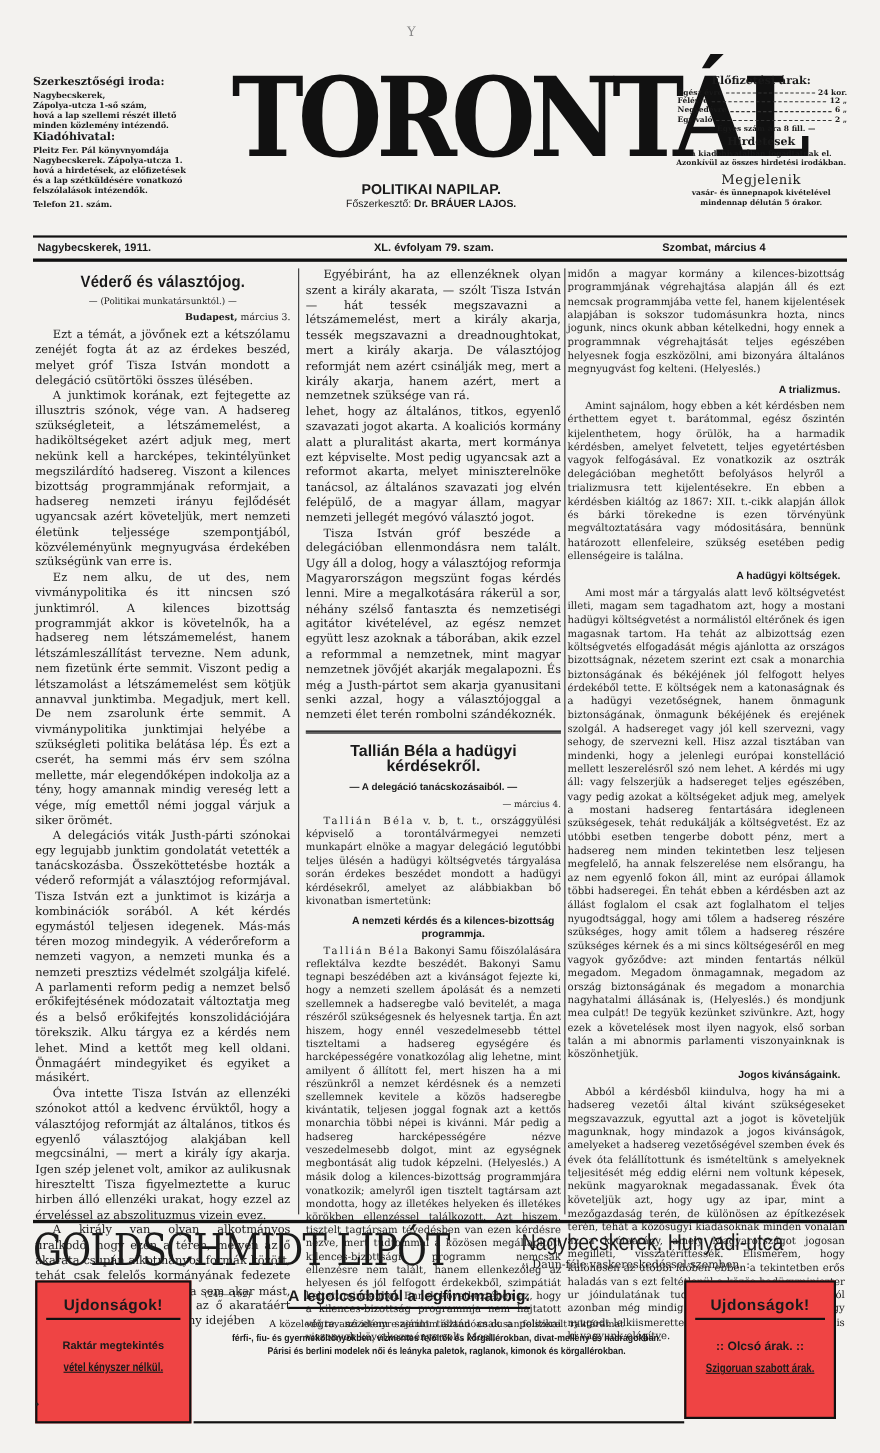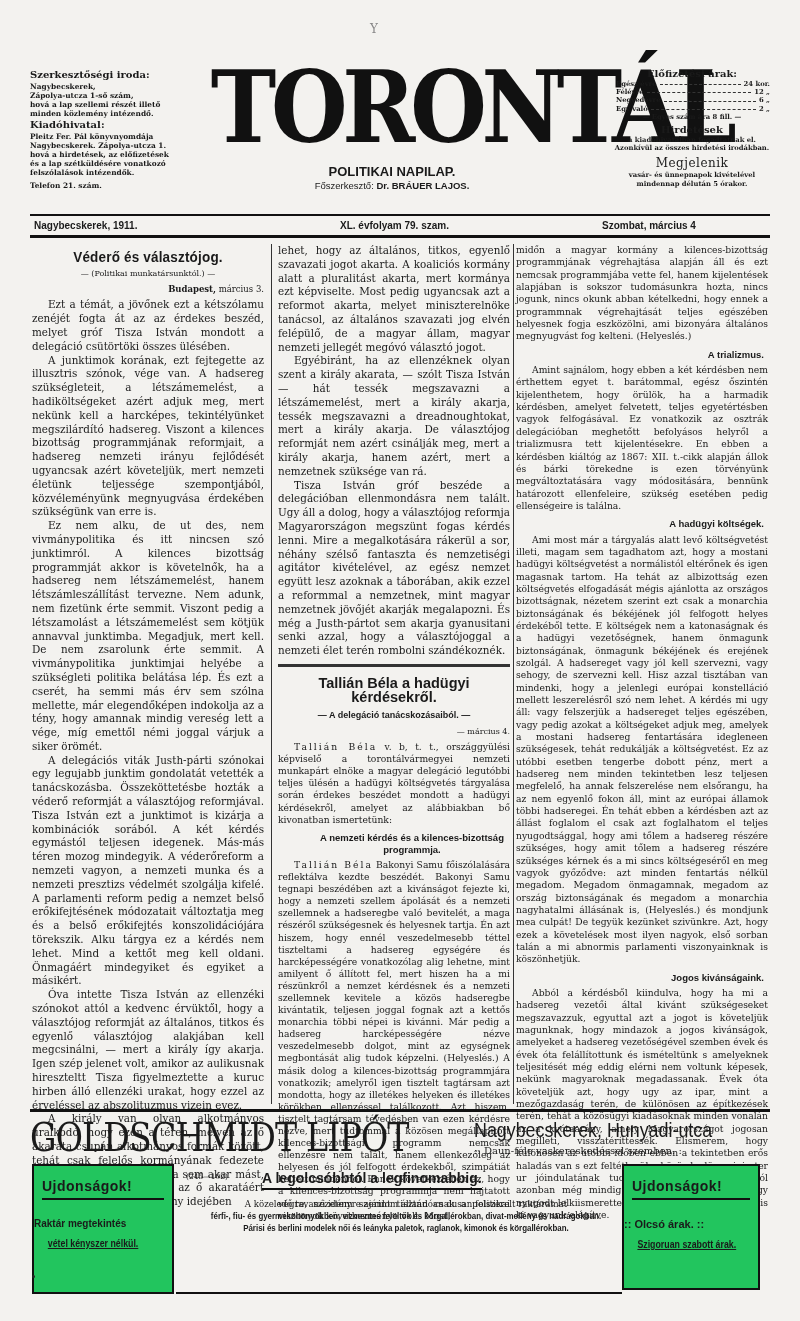--- a/index.html
+++ b/index.html
@@ -42,21 +42,21 @@
   .col2 .art2-title { font-family: "Liberation Sans", sans-serif; font-weight: bold; font-size: 14.5px; text-align: center; margin: 10px 0 4px; }
   .col2 .art2-sub { text-align: center; font-family: "Liberation Sans", sans-serif; font-weight: bold; font-size: 9px; margin-bottom: 3px; }
   .spaced { letter-spacing: 2px; }
   .hr2 { height: 3px; border-top: 2px solid #333; border-bottom: 1px solid #333; margin: 6px 0 4px; }
 
   
   .ad { position: absolute; left: 30px; top: 1110px; width: 740px; height: 180px; }
   .ad-name { position: absolute; left: 0; top: 5px; font-family: "DejaVu Serif", serif; font-size: 40px; line-height: 44px; letter-spacing: -1px; transform: scaleX(0.83); transform-origin: left; white-space: nowrap; }
   .ad-addr { position: absolute; left: 444px; top: 8px; font-family: "Liberation Sans", sans-serif; font-size: 21px; white-space: nowrap; transform: scaleX(0.85); transform-origin: left; }
   .ad-addr2 { position: absolute; left: 444px; top: 35px; font-size: 10px; white-space: nowrap; }
-  .ad-box { position: absolute; top: 54px; border: 2px solid #111; background: #22c55e; font-family: "Liberation Sans", sans-serif; }
+  .ad-box { position: absolute; top: 54px; border: 2px solid #111; background: #ef4444; text-align: center; font-family: "Liberation Sans", sans-serif; }
   .ad-box .hd { font-weight: bold; font-size: 14px; margin: 12px 8px 0; padding-bottom: 4px; border-bottom: 2px solid #111; letter-spacing: 0.5px; }
   .ad-box .l1 { font-size: 10px; font-weight: bold; margin-top: 18px; }
   .ad-box .l2 { font-size: 11px; font-weight: bold; margin-top: 8px; text-decoration: underline; transform: scaleX(0.8); }
   .ad-left { left: 2px; width: 142px; height: 130px; }
   .ad-right { left: 592px; width: 138px; height: 126px; }
   .ad-mid { position: absolute; left: 146px; top: 60px; width: 446px; height: 124px; border-bottom: 2px solid #111; }
   .ad-code { position: absolute; left: 10px; top: 2px; font-size: 7.5px; }
   .ad-slogan { position: absolute; left: 86px; top: 0; font-family: "Liberation Sans", sans-serif; font-weight: bold; font-size: 14px; border-bottom: 2px solid #111; padding-bottom: 2px; }
   .ad-text { position: absolute; left: 10px; top: 28px; width: 440px; text-align: center; font-size: 8.6px; line-height: 12px; }
   .ad-text .bold { font-family: "Liberation Sans", sans-serif; font-weight: bold; font-size: 8.8px; transform: scaleX(0.9); }
@@ -134,22 +134,22 @@
     <div class="art-date"><b>Budapest,</b> <span>március 3.</span></div>
     <p>Ezt a témát, a jövőnek ezt a kétszólamu zenéjét fogta át az az érdekes beszéd, melyet gróf Tisza István mondott a delegáció csütörtöki összes ülésében.</p>
     <p>A junktimok korának, ezt fejtegette az illusztris szónok, vége van. A hadsereg szükségleteit, a létszámemelést, a hadiköltségeket azért adjuk meg, mert nekünk kell a harcképes, tekintélyünket megszilárdító hadsereg. Viszont a kilences bizottság programmjának reformjait, a hadsereg nemzeti irányu fejlődését ugyancsak azért követeljük, mert nemzeti életünk teljessége szempontjából, közvéleményünk megnyugvása érdekében szükségünk van erre is.</p>
     <p>Ez nem alku, de ut des, nem vivmánypolitika és itt nincsen szó junktimról. A kilences bizottság programmját akkor is követelnők, ha a hadsereg nem létszámemelést, hanem létszámleszállítást tervezne. Nem adunk, nem fizetünk érte semmit. Viszont pedig a létszamolást a létszámemelést sem kötjük annavval junktimba. Megadjuk, mert kell. De nem zsarolunk érte semmit. A vivmánypolitika junktimjai helyébe a szükségleti politika belátása lép. És ezt a cserét, ha semmi más érv sem szólna mellette, már elegendőképen indokolja az a tény, hogy amannak mindig vereség lett a vége, míg emettől némi joggal várjuk a siker örömét.</p>
     <p>A delegációs viták Justh-párti szónokai egy legujabb junktim gondolatát vetették a tanácskozásba. Összeköttetésbe hozták a véderő reformját a választójog reformjával. Tisza István ezt a junktimot is kizárja a kombinációk sorából. A két kérdés egymástól teljesen idegenek. Más-más téren mozog mindegyik. A véderőreform a nemzeti vagyon, a nemzeti munka és a nemzeti presztizs védelmét szolgálja kifelé. A parlamenti reform pedig a nemzet belső erőkifejtésének módozatait változtatja meg és a belső erőkifejtés konszolidációjára törekszik. Alku tárgya ez a kérdés nem lehet. Mind a kettőt meg kell oldani. Önmagáért mindegyiket és egyiket a másikért.</p>
     <p>Óva intette Tisza István az ellenzéki szónokot attól a kedvenc érvüktől, hogy a választójog reformját az általános, titkos és egyenlő választójog alakjában kell megcsinálni, — mert a király így akarja. Igen szép jelenet volt, amikor az aulikusnak hireszteltt Tisza figyelmeztette a kuruc hirben álló ellenzéki urakat, hogy ezzel az érveléssel az abszolituzmus vizein evez.</p>
     <p>A király van olyan alkotmányos uralkodó, hogy ezen a téren, melyen az ő akarata csupán alkotmányos formák között, tehát csak felelős kormányának fedezete mellett jelentkezhetik, soha sem akar mást, mint az a kormány, mely az ő akaratáért felelős. A Fejérváry-kormány idejében</p>
   </div>
 
   <div class="col col2">
+    <p>Egyébiránt, ha az ellenzéknek olyan szent a király akarata, — szólt Tisza István — hát tessék megszavazni a létszámemelést, mert a király akarja, tessék megszavazni a dreadnoughtokat, mert a király akarja. De választójog reformját nem azért csinálják meg, mert a király akarja, hanem azért, mert a nemzetnek szüksége van rá.</p>
     <p style="text-indent:0">lehet, hogy az általános, titkos, egyenlő szavazati jogot akarta. A koaliciós kormány alatt a pluralitást akarta, mert kormánya ezt képviselte. Most pedig ugyancsak azt a reformot akarta, melyet miniszterelnöke tanácsol, az általános szavazati jog elvén felépülő, de a magyar állam, magyar nemzeti jellegét megóvó választó jogot.</p>
-    <p>Egyébiránt, ha az ellenzéknek olyan szent a király akarata, — szólt Tisza István — hát tessék megszavazni a létszámemelést, mert a király akarja, tessék megszavazni a dreadnoughtokat, mert a király akarja. De választójog reformját nem azért csinálják meg, mert a király akarja, hanem azért, mert a nemzetnek szüksége van rá.</p>
     <p>Tisza István gróf beszéde a delegációban ellenmondásra nem talált. Ugy áll a dolog, hogy a választójog reformja Magyarországon megszünt fogas kérdés lenni. Mire a megalkotására rákerül a sor, néhány szélső fantaszta és nemzetiségi agitátor kivételével, az egész nemzet együtt lesz azoknak a táborában, akik ezzel a reformmal a nemzetnek, mint magyar nemzetnek jövőjét akarják megalapozni. És még a Justh-pártot sem akarja gyanusitani senki azzal, hogy a választójoggal a nemzeti élet terén rombolni szándékoznék.</p>
     <div class="hr2"></div>
     <div class="art2-title">Tallián Béla a hadügyi kérdésekről.</div>
     <div class="art2-sub">— A delegáció tanácskozásaiból. —</div>
     <div class="art-date" style="font-size:8px">— március 4.</div>
     <div class="art2">
       <p><span class="spaced">Tallián Béla</span> <b style="font-weight:normal">v. b, t. t., országgyülési képviselő a torontálvármegyei nemzeti munkapárt elnöke a magyar delegáció legutóbbi teljes ülésén a hadügyi költségvetés tárgyalása során érdekes beszédet mondott a hadügyi kérdésekről, amelyet az alábbiakban bő kivonatban ismertetünk:</b></p>
       <div class="sec-head" style="text-align:center;padding-left:40px">A nemzeti kérdés és a kilences-bizottság programmja.</div>
       <p><span class="spaced">Tallián Béla</span> <span>Bakonyi Samu főiszólalására reflektálva kezdte beszédét. Bakonyi Samu tegnapi beszédében azt a kivánságot fejezte ki, hogy a nemzeti szellem ápolását és a nemzeti szellemnek a hadseregbe való bevitelét, a maga részéről szükségesnek és helyesnek tartja. Én azt hiszem, hogy ennél veszedelmesebb téttel tiszteltami a hadsereg egységére és harcképességére vonatkozólag alig lehetne, mint amilyent ő állított fel, mert hiszen ha a mi részünkről a nemzet kérdésnek és a nemzeti szellemnek kevitele a közös hadseregbe kivántatik, teljesen joggal fognak azt a kettős monarchia többi népei is kivánni. Már pedig a hadsereg harcképességére nézve veszedelmesebb dolgot, mint az egységnek megbontását alig tudok képzelni. (Helyeslés.) A másik dolog a kilences-bizottság programmjára vonatkozik; amelyről igen tisztelt tagtársam azt mondotta, hogy az illetékes helyeken és illetékes körökben ellenzéssel találkozott. Azt hiszem, tisztelt tagtársam tévedésben van ezen kérdésre nézve, mert tudtommal a közösen megállapitott kilences-bizottsági programm nemcsak ellenzésre nem talált, hanem ellenkezőleg az helyesen és jól felfogott érdekekből, szimpátiát keltett mindenhol. Ennek következtében az, hogy a kilences-bizottság programmja nem hajtatott végre, nézetem szerint tisztán csak a politikai viszonyok következménye volt. Most,</span></p>
     </div>

